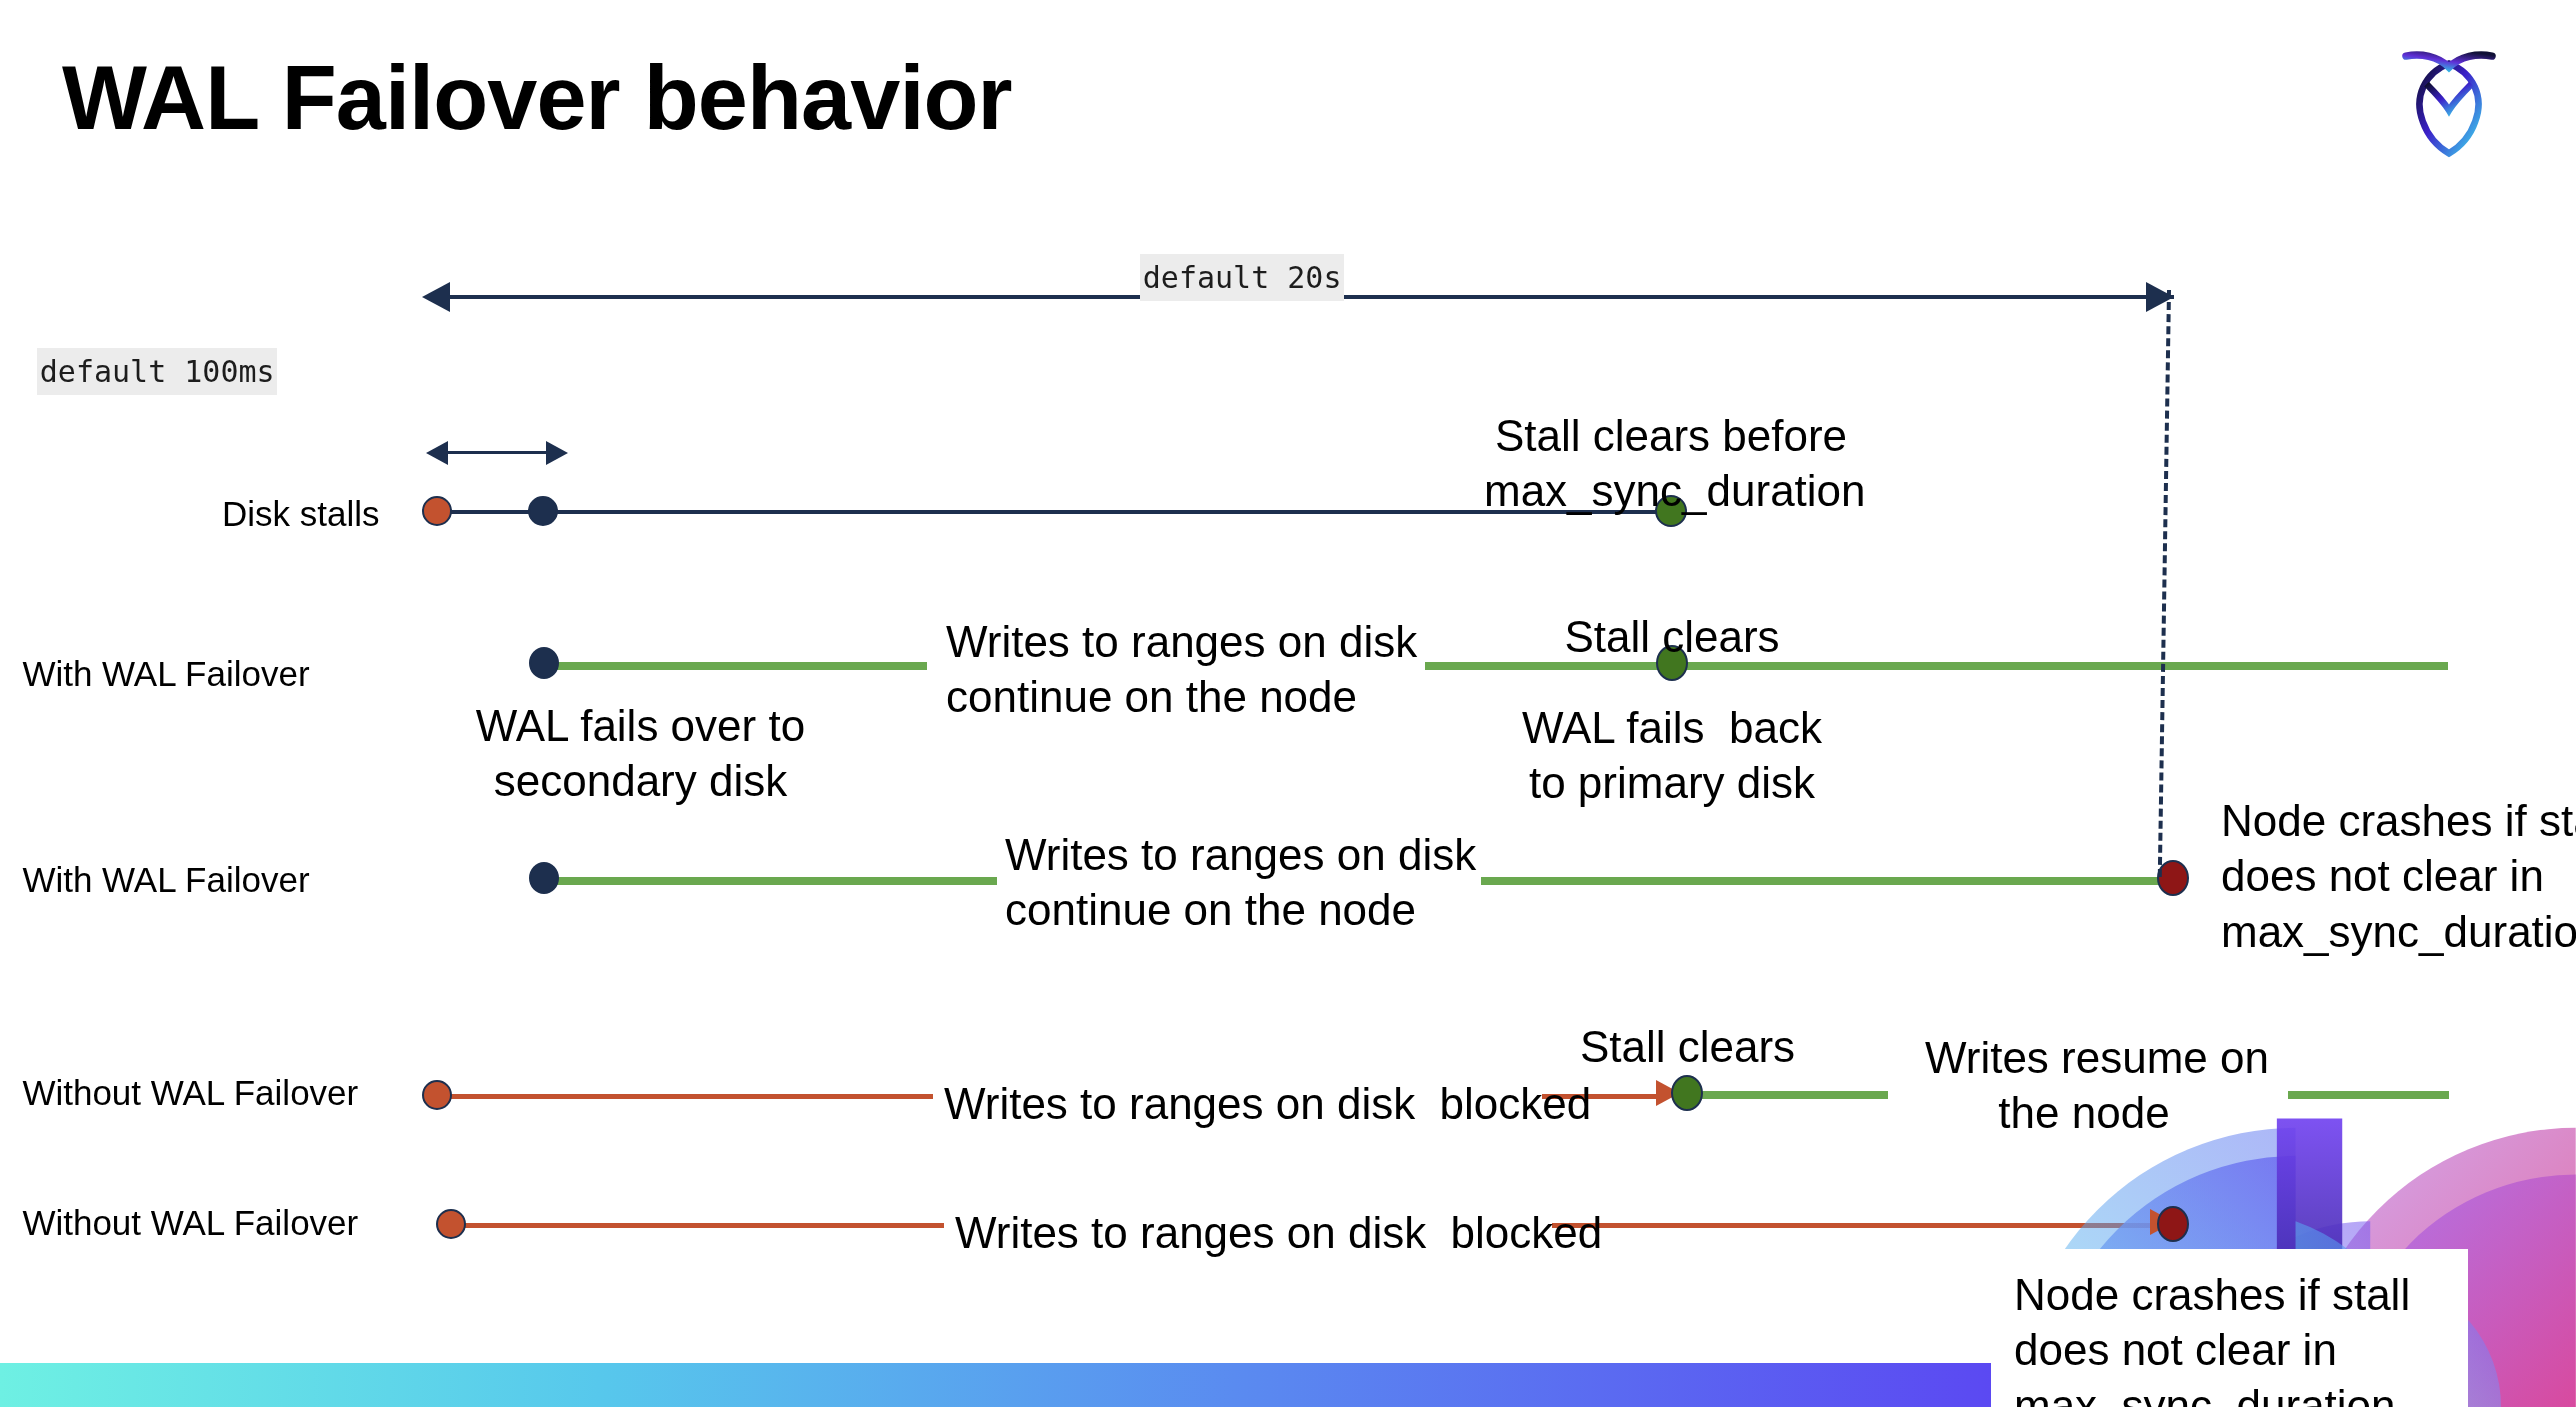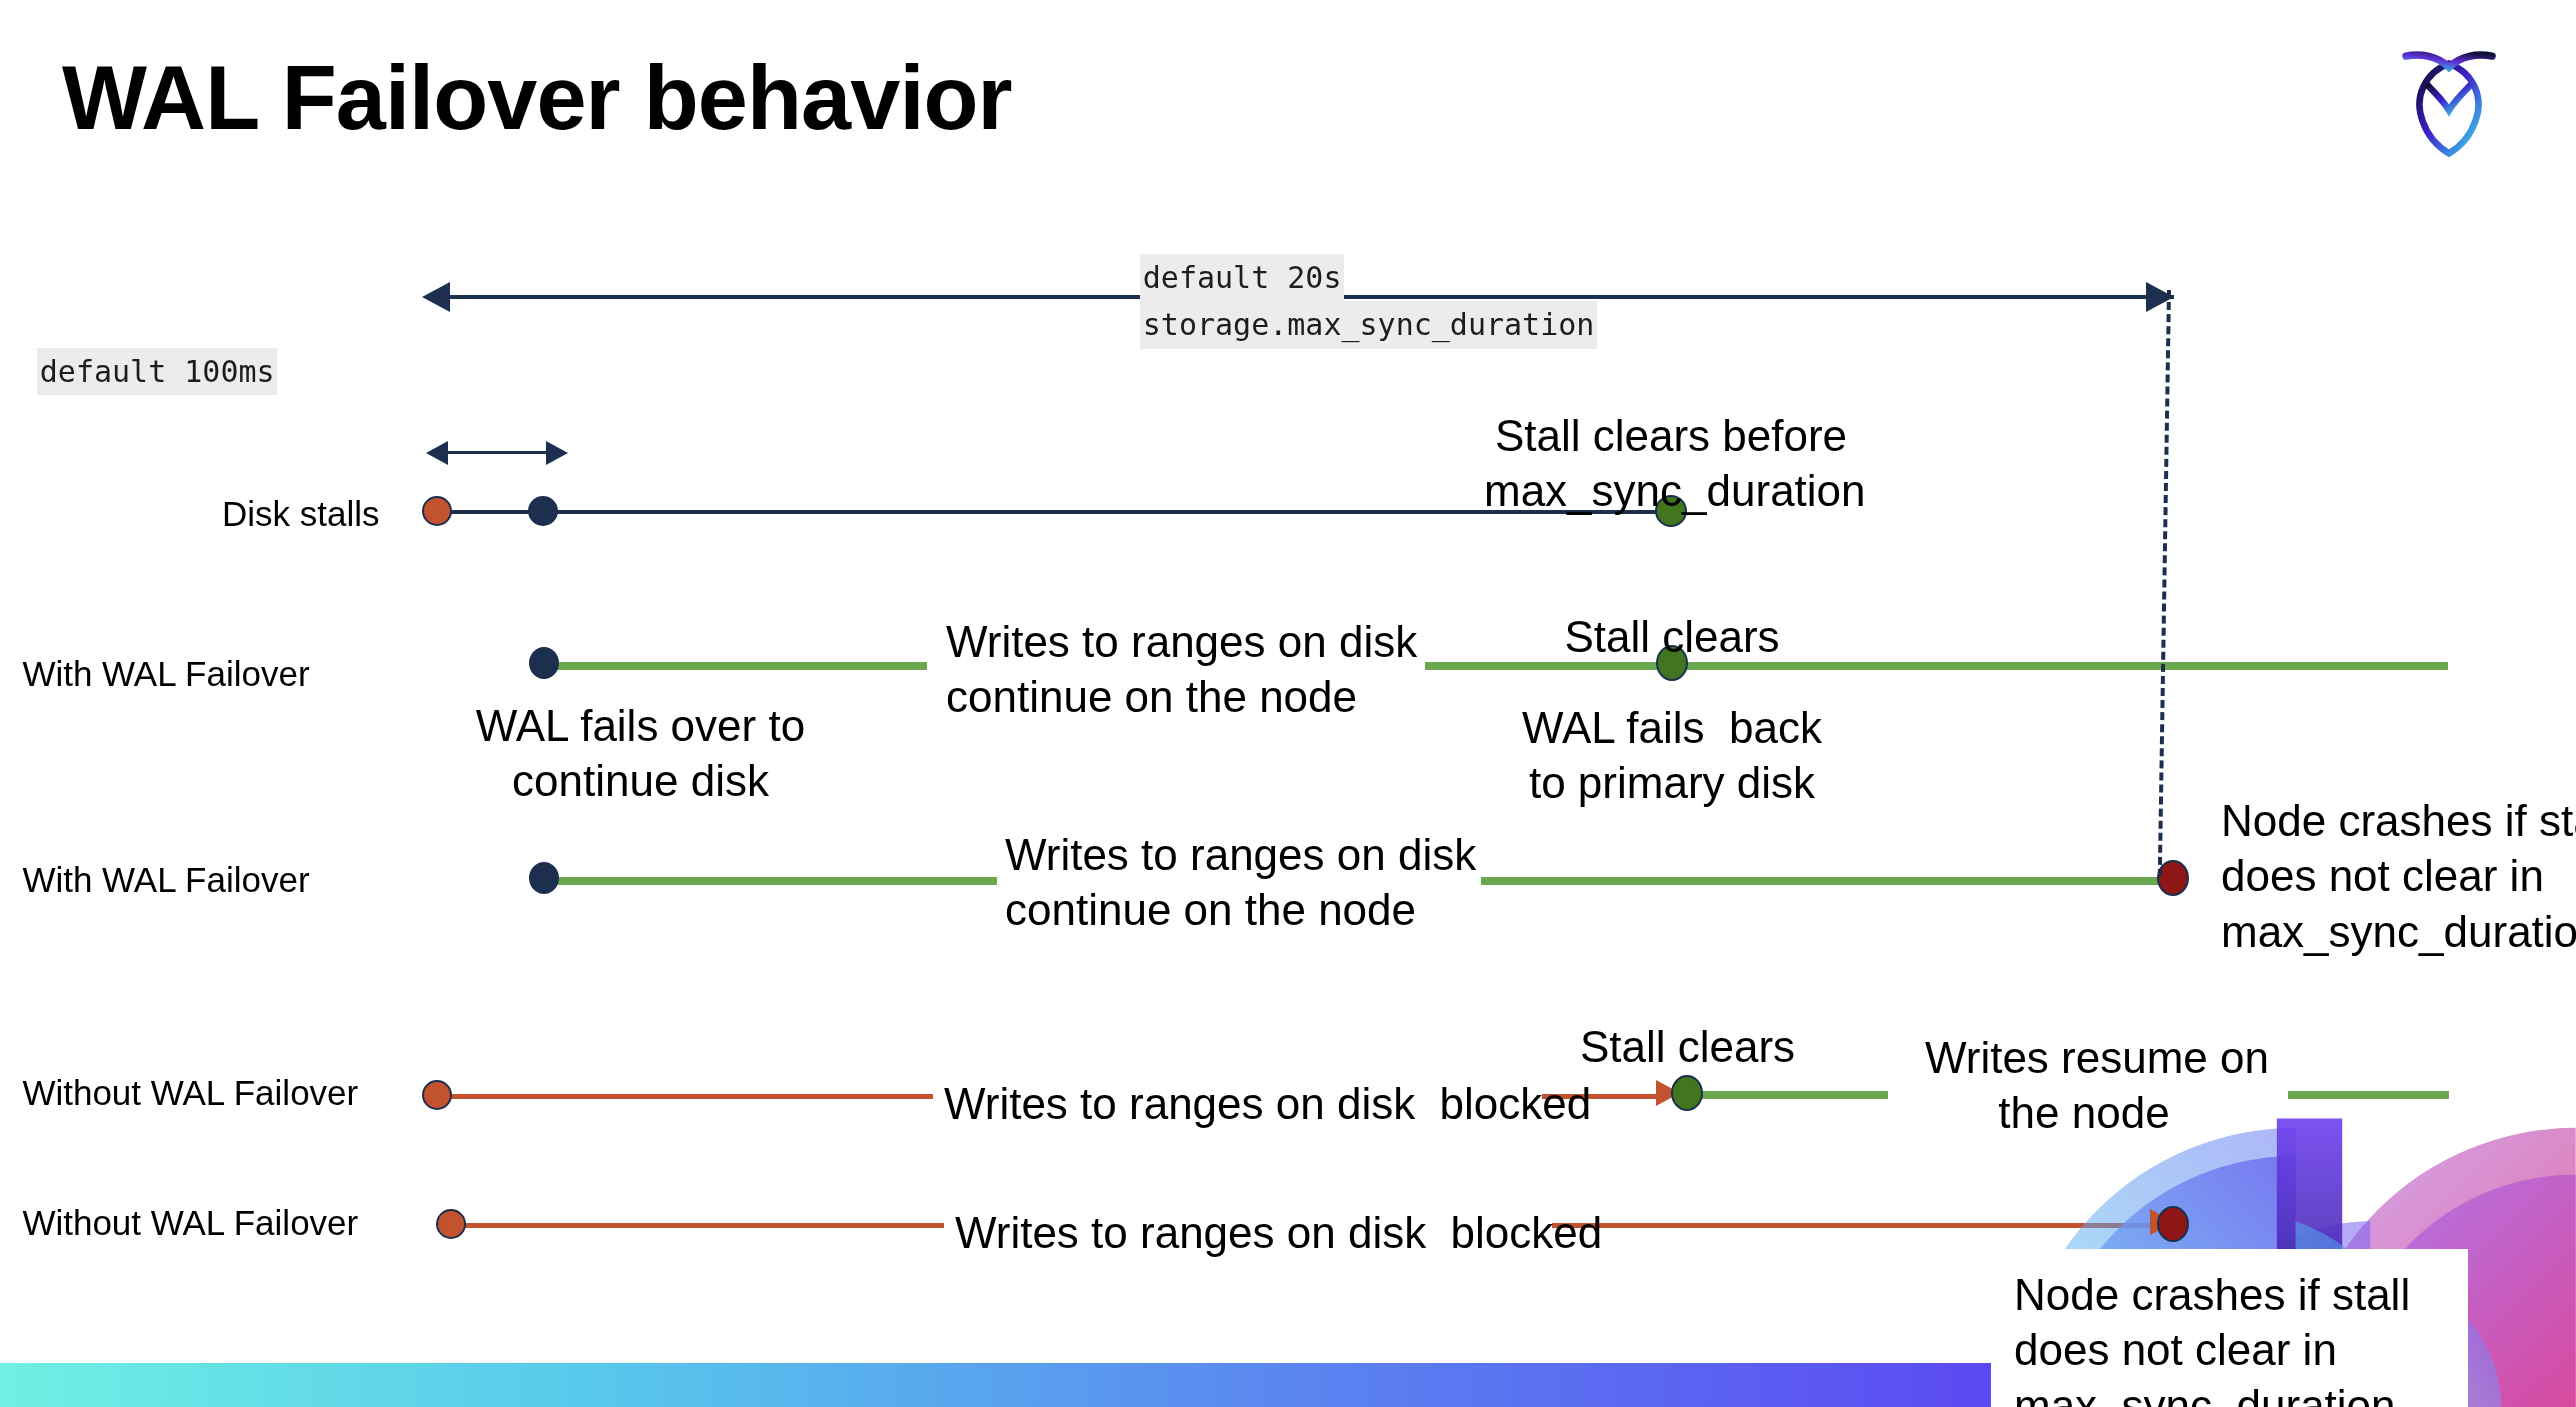--- a/index.html
+++ b/index.html
@@ -196,21 +196,20 @@
       <path d="M80 88 L80 134" fill="none" stroke="url(#lg1)" stroke-width="7"></path>
     </svg>
   </div>
 
   <div class="line navy" style="left:447px; top:295px; width:1727px;"></div>
   <div class="arrowhead left-navy" style="left:422px; top:282px;"></div>
   <div class="arrowhead right-navy" style="left:2146px; top:282px;"></div>
 
   <div class="code-note" id="note-max-sync">
     <span>default 20s</span><br>
-    <span>storage.max_sync_duration</span>
   </div>
 
   <div class="code-note" id="note-unhealthy">
     <span>default 100ms</span><br>
   </div>
 
   <div class="line navy" style="left:447px; top:451px; width:103px; border-top-width:3.7px;"></div>
   <div class="arrowhead small-left" style="left:426px; top:441px;"></div>
   <div class="arrowhead small-right" style="left:546px; top:441px;"></div>
 
@@ -230,21 +229,21 @@
   <div class="line green" style="left:548px; top:662px; width:379px;"></div>
   <div class="line green" style="left:1425px; top:662px; width:1023px;"></div>
 
   <div class="dot navy" style="left:529px; top:647px; width:30px; height:32px;"></div>
   <div class="dot green" style="left:1656px; top:645px; width:32px; height:36px;"></div>
 
   <div class="label ctr" style="left:946px; top:614px; width:411px;">Writes to ranges on disk
 continue on the node</div>
   <div class="label ctr" style="left:1485px; top:609px; width:374px;">Stall clears</div>
   <div class="label ctr" style="left:444px; top:698px; width:393px;">WAL fails over to
-continue disk</div>
+secondary disk</div>
   <div class="label ctr" style="left:1485px; top:700px; width:374px;">WAL fails  back
 to primary disk</div>
 
   <div class="row-label" style="left:22.4px; top:860px;">With WAL Failover</div>
 
   <div class="line green" style="left:548px; top:877px; width:449px;"></div>
   <div class="line green" style="left:1481px; top:877px; width:696px;"></div>
 
   <div class="dot navy" style="left:529px; top:862px; width:30px; height:32px;"></div>
   <div class="dot darkred" style="left:2157px; top:860px; width:32px; height:36px;"></div>

